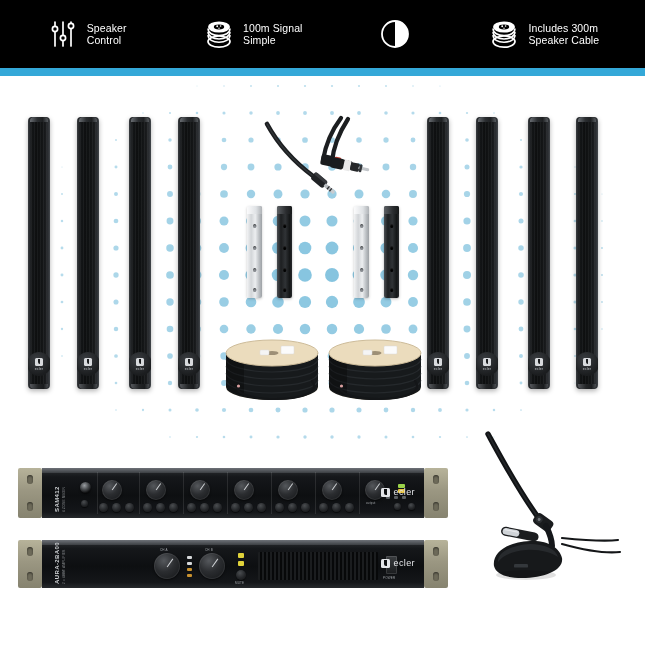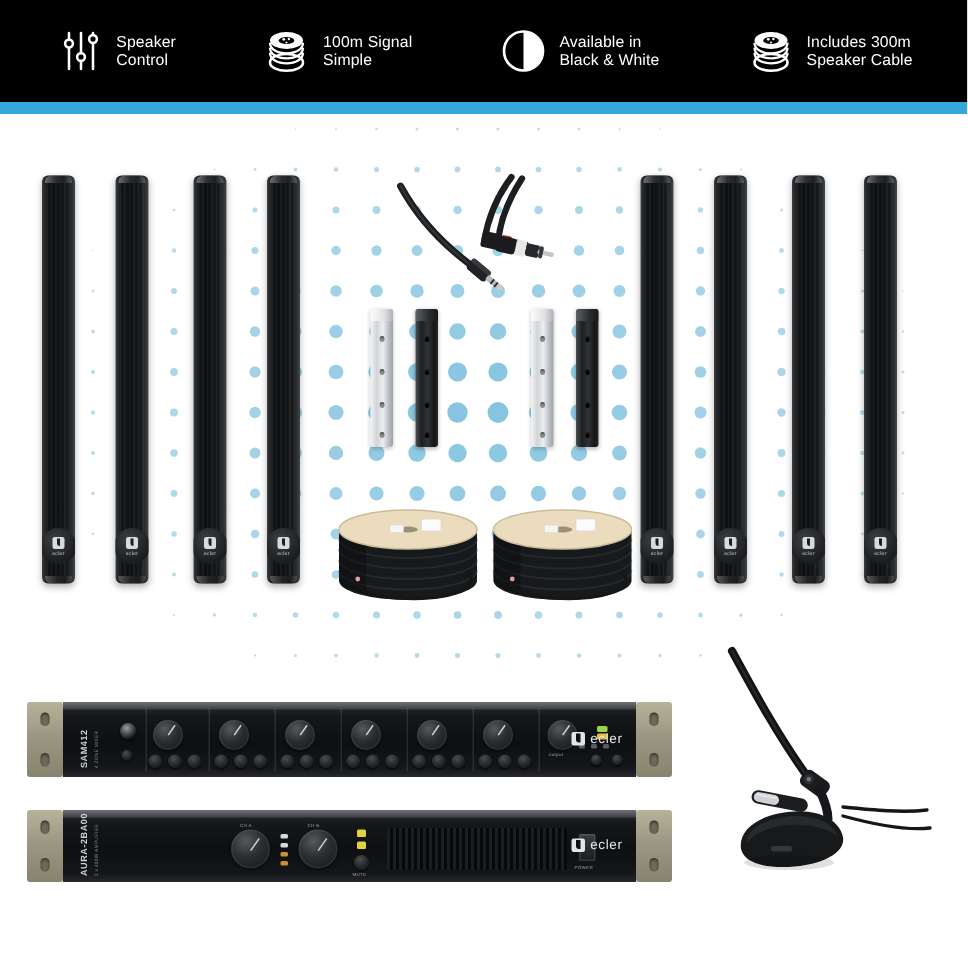--- a/index.html
+++ b/index.html
@@ -363,22 +363,20 @@
 Simple</div>
     </div>
 
     <div class="feature">
       <div class="feature-icon">
         <svg viewBox="0 0 34 34" width="34" height="34">
           <circle cx="17" cy="17" r="13" fill="none" stroke="#ffffff" stroke-width="1.8"></circle>
           <path d="M17 4 A13 13 0 0 1 17 30 Z" fill="#ffffff"></path>
         </svg>
       </div>
-      <div class="feature-label">Available in
-Black &amp; White</div>
     </div>
 
     <div class="feature">
       <div class="feature-icon">
         <svg viewBox="0 0 34 34" width="34" height="34">
           <ellipse cx="17" cy="10" rx="11" ry="5.6" fill="#ffffff"></ellipse>
           <ellipse cx="17" cy="10" rx="5.2" ry="2.4" fill="#000000"></ellipse>
           <circle cx="15.2" cy="9.2" r=".95" fill="#ffffff"></circle>
           <circle cx="18.6" cy="9.0" r=".8" fill="#ffffff"></circle>
           <circle cx="17.0" cy="11.3" r=".7" fill="#ffffff"></circle>

